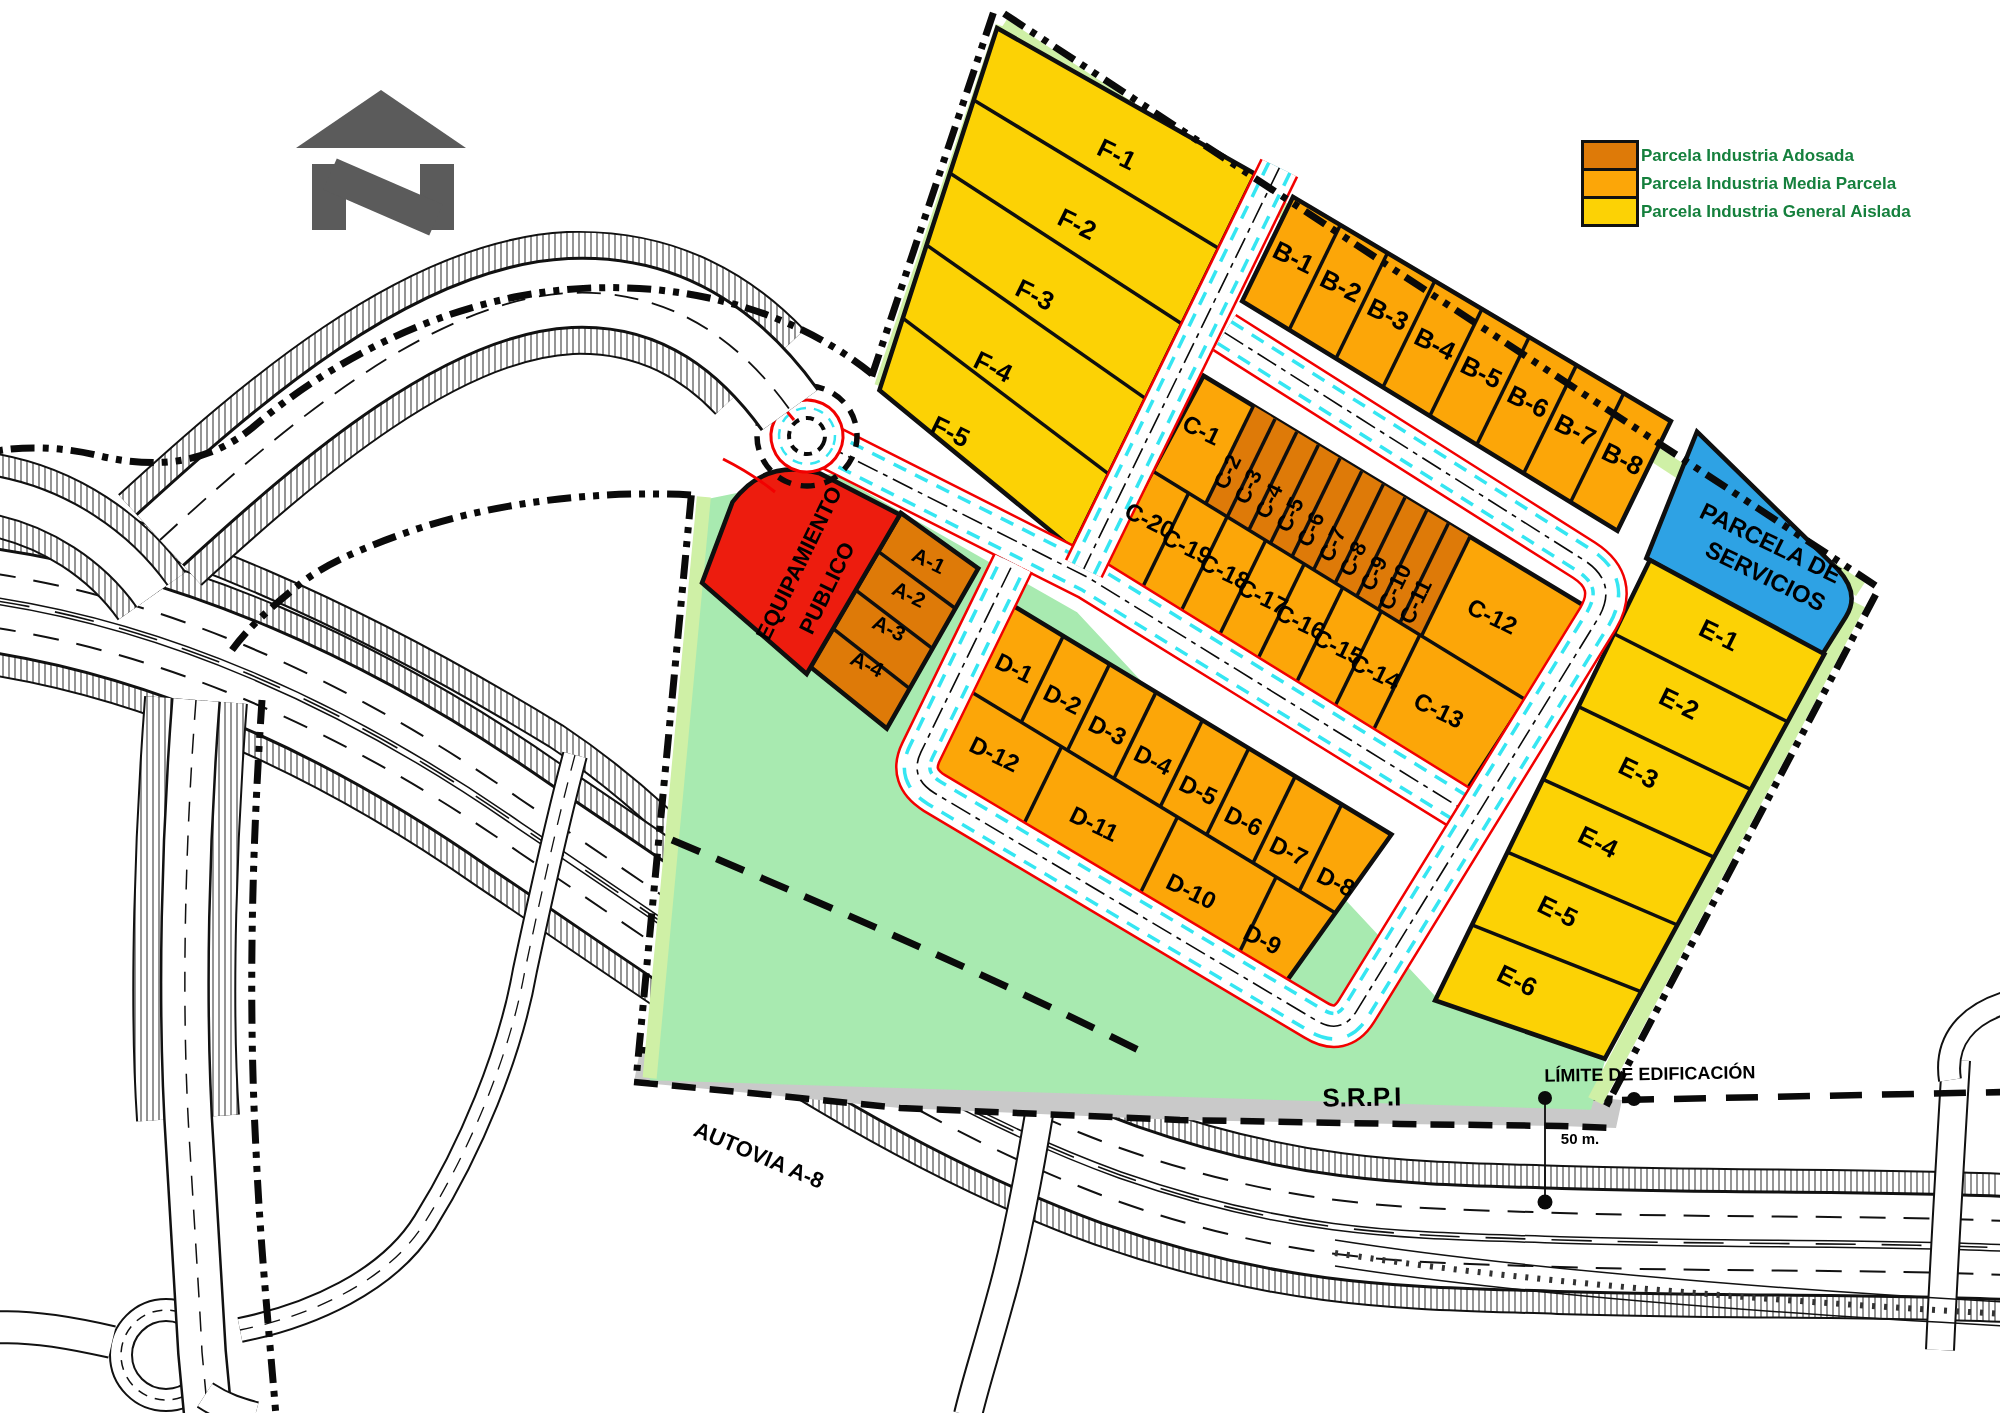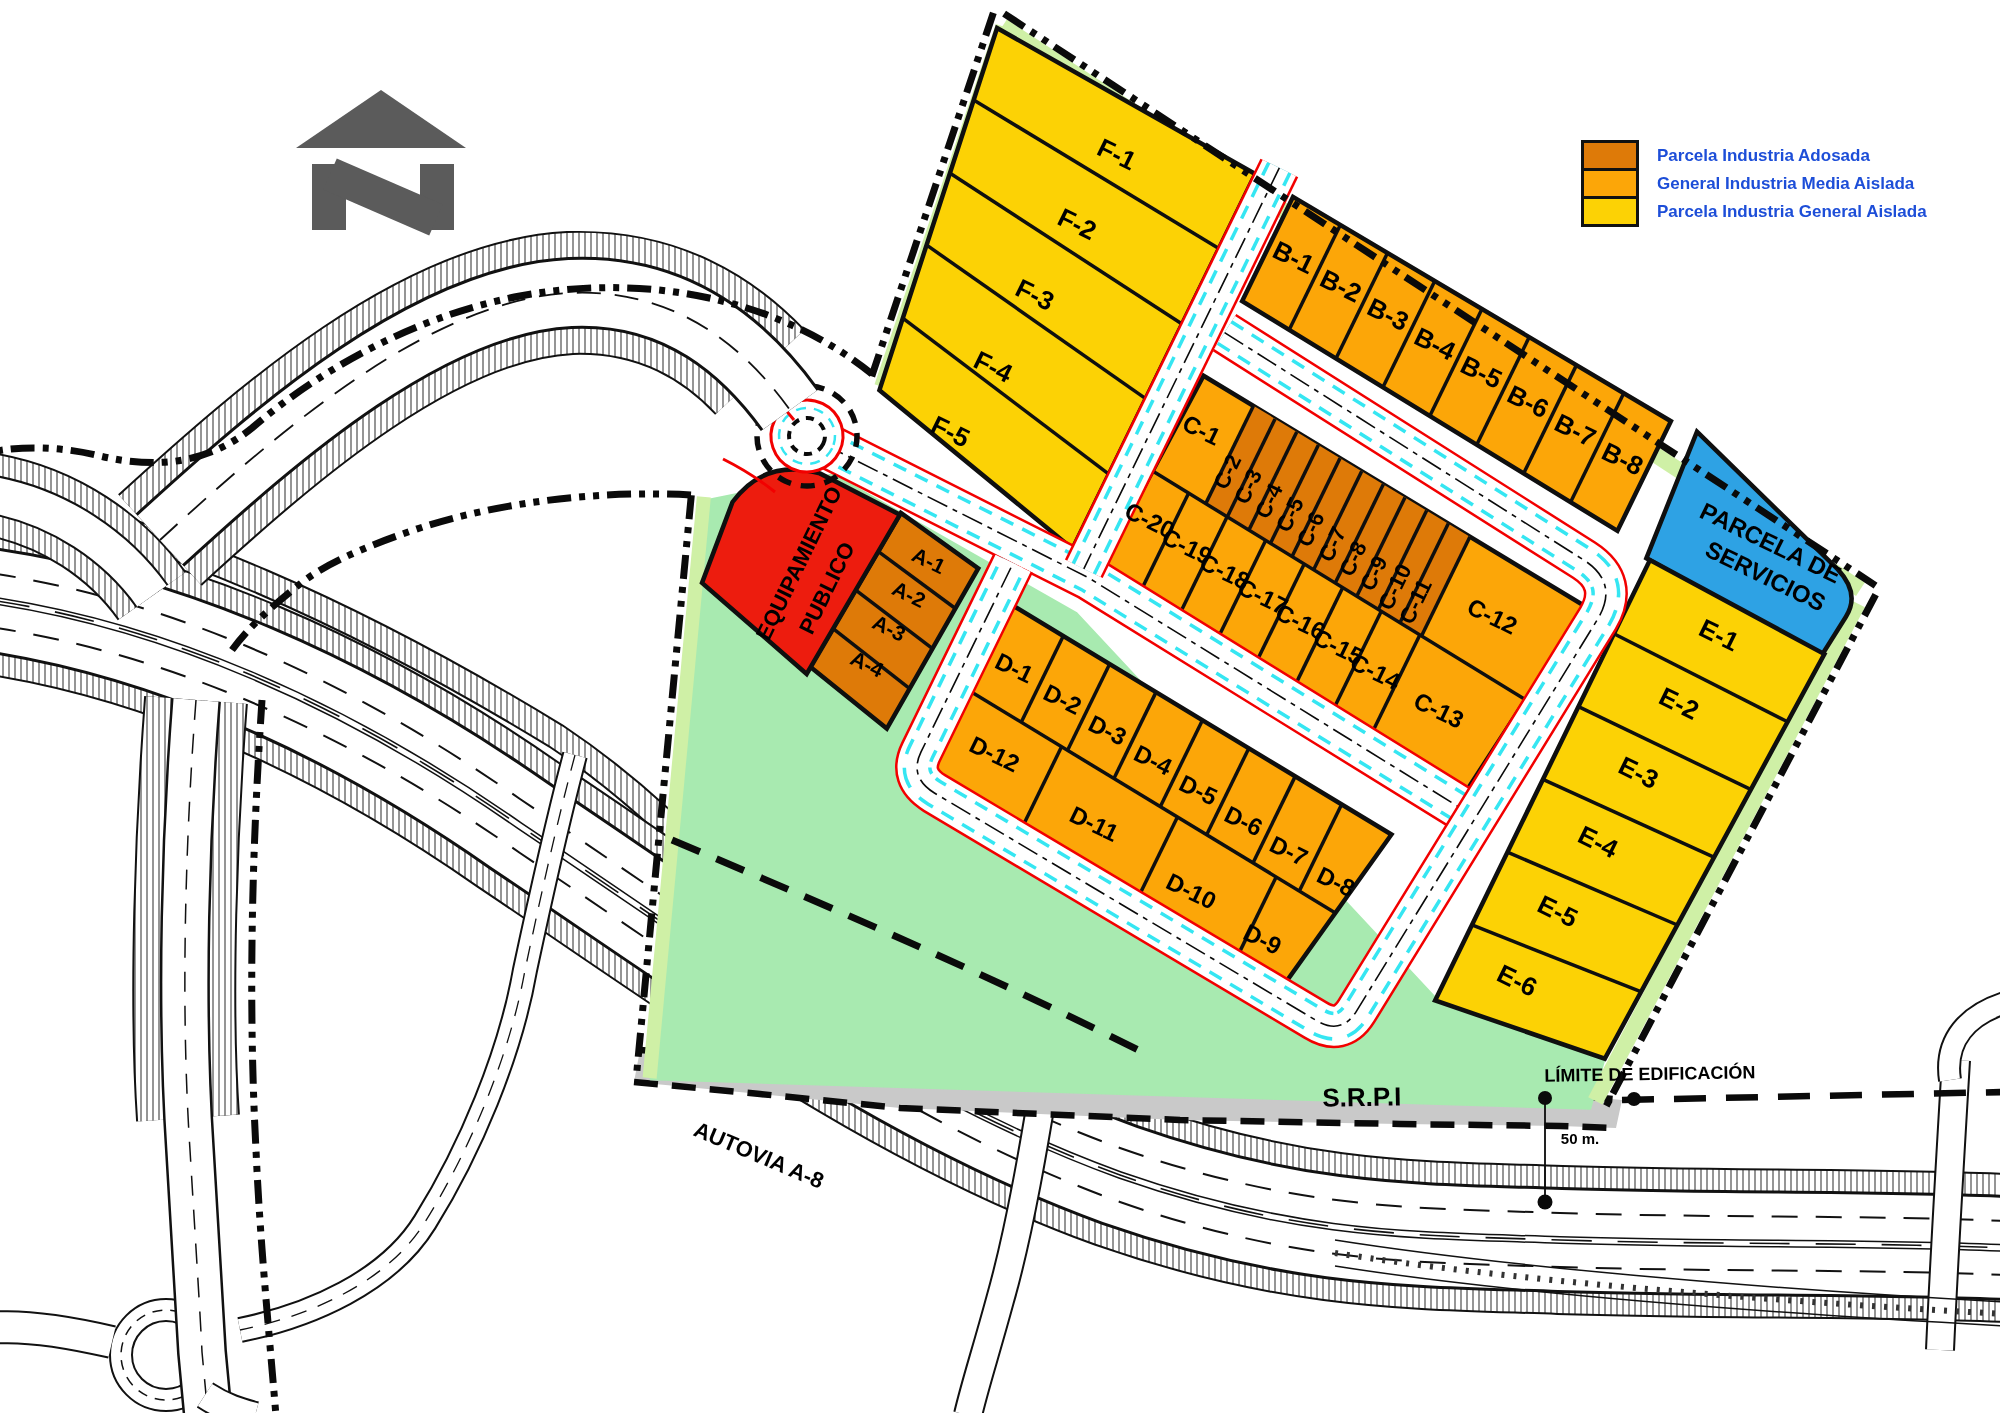--- a/index.html
+++ b/index.html
@@ -3,21 +3,21 @@
 <meta charset="utf-8">
 <style>
   html,body{margin:0;padding:0;background:#fff;width:2000px;height:1413px;overflow:hidden;}
   .stage{position:relative;width:2000px;height:1413px;font-family:"Liberation Sans",sans-serif;}
   svg{position:absolute;left:0;top:0;}
   .lbl{font-family:"Liberation Sans",sans-serif;font-weight:700;fill:#000;text-anchor:middle;}
   .legend{position:absolute;left:1581px;top:140px;}
   .legend-row{display:flex;align-items:center;height:31px;margin-top:-3px;}
   .legend-row:first-child{margin-top:0;}
   .swatch{width:52px;height:25px;border:3px solid #111;flex:0 0 auto;}
-  .legend-label{margin-left:18px;font-size:17px;font-weight:700;color:#1d4ed8;white-space:nowrap;}
+  .legend-label{margin-left:2px;font-size:17px;font-weight:700;color:#15803d;white-space:nowrap;}
 </style>
 </head>
 <body>
 
 <div class="stage">
 <svg width="2000" height="1413" viewBox="0 0 2000 1413">
   <defs>
     <pattern id="hatch" width="6" height="6" patternUnits="userSpaceOnUse">
       <rect width="6" height="6" fill="#ffffff"></rect>
       <path d="M3,0 V6" stroke="#2b2b2b" stroke-width="1"></path>
@@ -352,20 +352,20 @@
       </g>
 </svg>
 
 <div class="legend">
   <div class="legend-row">
     <span class="swatch" style="background: rgb(222, 122, 8);"></span>
     <span class="legend-label">Parcela Industria Adosada</span>
   </div>
   <div class="legend-row">
     <span class="swatch" style="background: rgb(252, 166, 8);"></span>
-    <span class="legend-label">General Industria Media Aislada</span>
+    <span class="legend-label">Parcela Industria Media Parcela</span>
   </div>
   <div class="legend-row">
     <span class="swatch" style="background: rgb(252, 210, 5);"></span>
     <span class="legend-label">Parcela Industria General Aislada</span>
   </div>
 </div>
 </div>
 
 </body></html>

